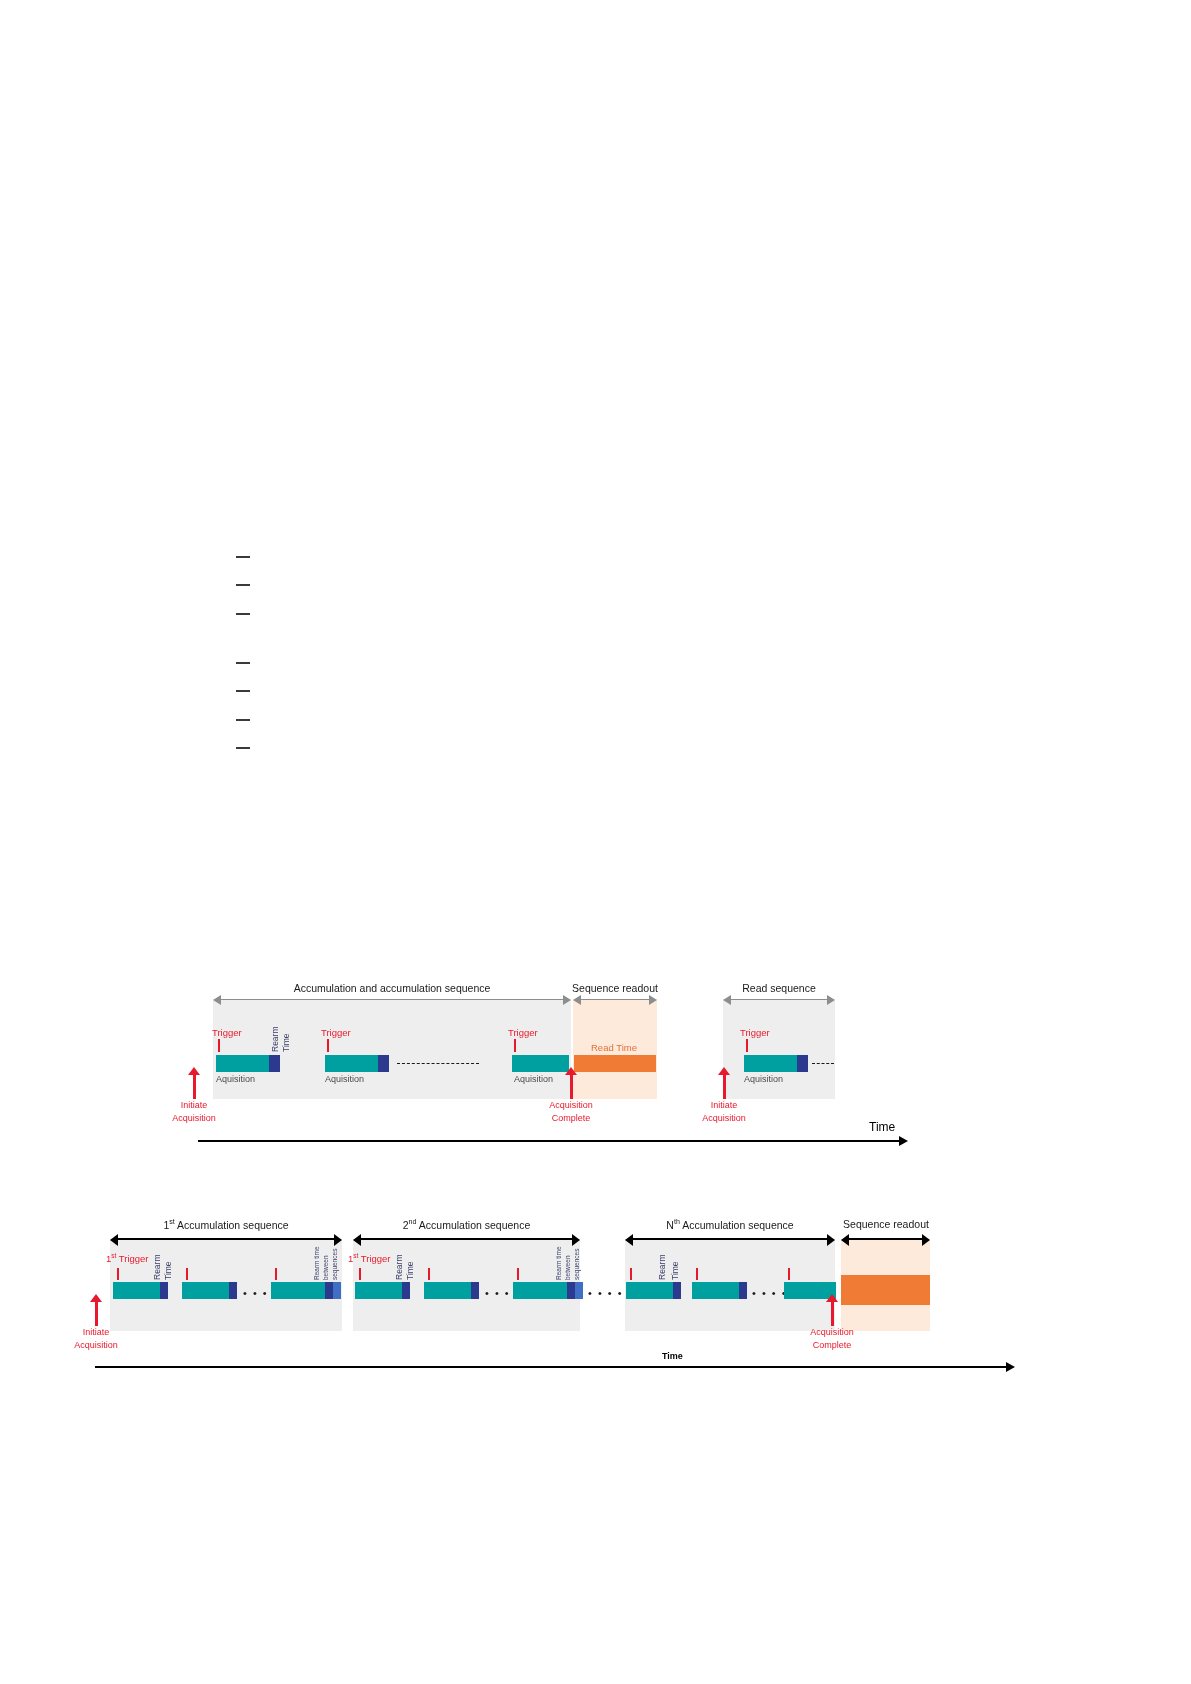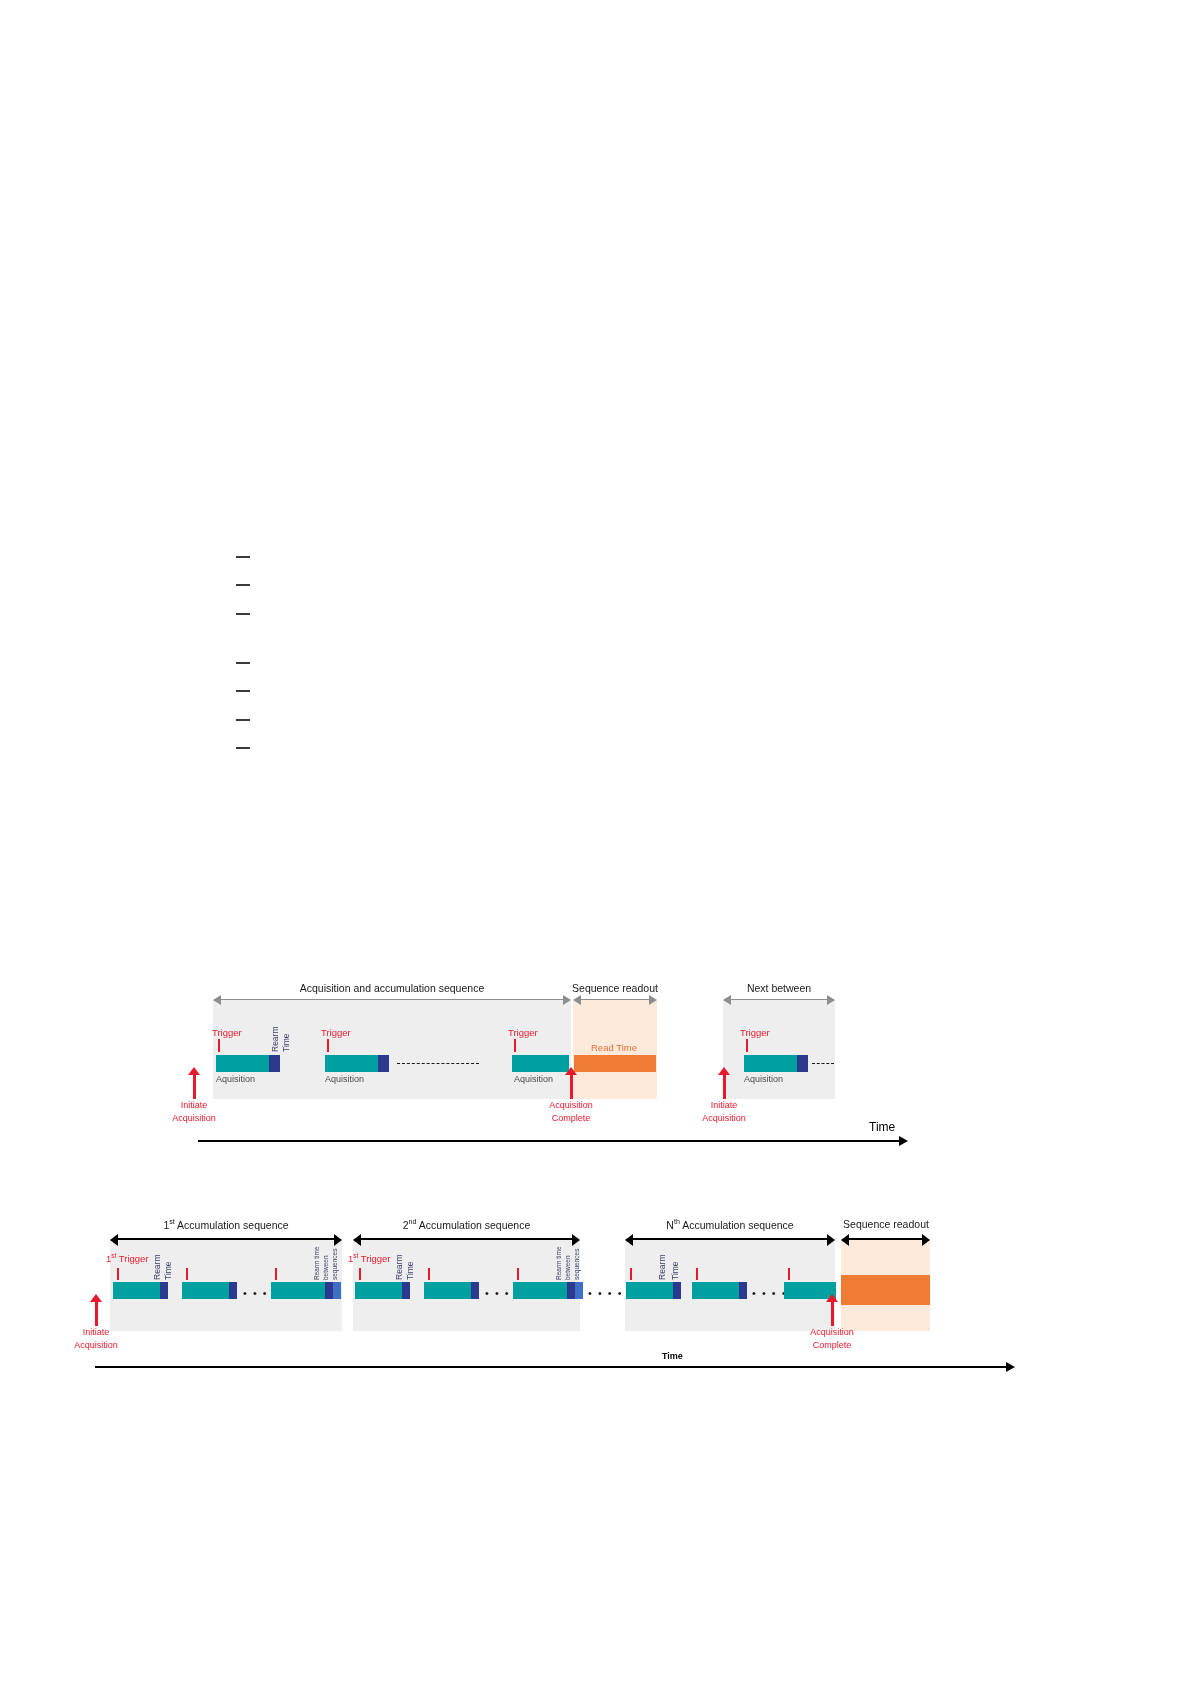--- a/index.html
+++ b/index.html
@@ -167,35 +167,35 @@
 
     <div class="peachband" style="left:573px;top:999px;width:84px;height:100px;"></div>
 
     <div class="grayband" style="left:723px;top:999px;width:112px;height:100px;"></div>
 
     <div class="marr" style="left:213px;top:995px;width:358px;">
       <div class="head l"></div>
       <div class="line"></div>
       <div class="head r"></div>
     </div>
-    <div class="marr-label" style="left:213px;top:982px;width:358px;">Acquisition and accumulation sequence</div>
+    <div class="marr-label" style="left:213px;top:982px;width:358px;">Accumulation and accumulation sequence</div>
 
     <div class="marr" style="left:573px;top:995px;width:84px;">
       <div class="head l"></div>
       <div class="line"></div>
       <div class="head r"></div>
     </div>
     <div class="marr-label" style="left:555px;top:982px;width:120px;">Sequence readout</div>
 
     <div class="marr" style="left:723px;top:995px;width:112px;">
       <div class="head l"></div>
       <div class="line"></div>
       <div class="head r"></div>
     </div>
-    <div class="marr-label" style="left:723px;top:982px;width:112px;">Next between</div>
+    <div class="marr-label" style="left:723px;top:982px;width:112px;">Read sequence</div>
 
     <div class="trigtext" style="left:212px;top:1027px;">Trigger</div>
     <div class="trigtick" style="left:218px;top:1039px;height:13px;"></div>
     <div class="acqbar" style="left:216px;top:1055px;width:53px;"></div>
     <div class="rearm" style="left:269px;top:1055px;width:11px;"></div>
     <div class="acqlabel" style="left:216px;top:1074px;">Aquisition</div>
     <div class="vlabel" style="left:270px;top:1052px;">Rearm</div>
     <div class="vlabel" style="left:281px;top:1052px;">Time</div>
 
     <div class="trigtext" style="left:321px;top:1027px;">Trigger</div>

